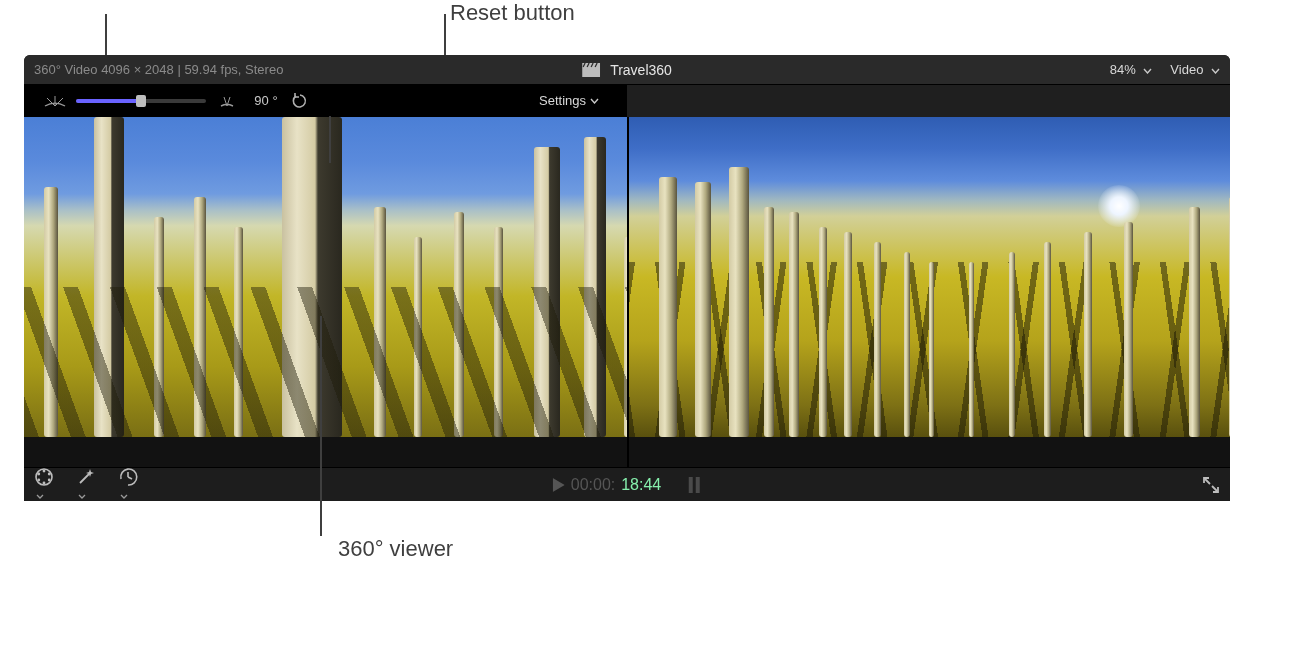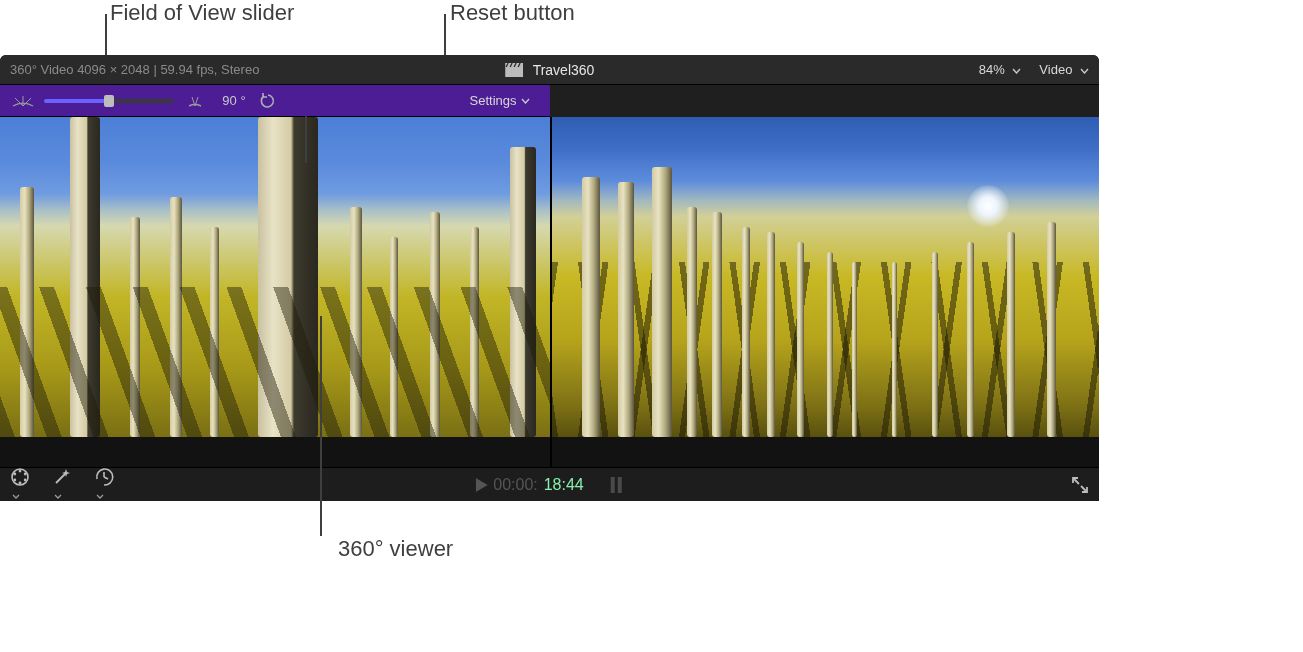--- a/index.html
+++ b/index.html
@@ -31,27 +31,28 @@
   }
   .callouts-bottom {
     position: relative;
     height: 65px;
     width: 1303px;
     background: #fff;
   }
 
   
   .viewer-window {
-    width: 1099px;
+    width: 1206px;
     background: #1f1f1f;
     font-size: 13px;
     color: #c8c8c8;
     position: relative;
     border-top-left-radius: 6px;
     border-top-right-radius: 6px;
+    margin-left: 24px;
   }
 
   .titlebar {
     height: 30px;
     display: flex;
     align-items: center;
     padding: 0 10px;
     border-bottom: 1px solid #000;
     background: #2a2a2a;
     border-top-left-radius: 6px;
@@ -77,23 +78,23 @@
   .chev-dn {
     display:inline-block;
     vertical-align: middle;
     margin-left: 4px;
   }
 
   .toolbar {
     height: 32px;
     display: flex;
     align-items: center;
-    background: #4c1d95;
+    background: #000000;
     border-bottom: 1px solid #000;
-    padding: 0 10px;
+    padding: 0 18px;
     gap: 8px;
     justify-content: flex-end;
   }
   .fov-icon-wide, .fov-icon-narrow {
     width: 26px; height: 18px; display:flex; align-items:center; justify-content:center;
   }
   .slider {
     position: relative;
     width: 130px;
     height: 4px;
@@ -192,21 +193,20 @@
     margin-left:auto;
   }
   .mini-chev { display:inline-block; margin-left:2px; }
 
   svg { display:block; }
 </style>
 </head>
 <body>
 
 <div class="callouts">
-  <span class="callout-label" style="left:110px; top:0;">Field of View slider</span>
   <div class="callout-line" style="left:105px; top:14px; height:94px;"></div>
 
   <span class="callout-label" style="left:450px; top:0;">Reset button</span>
   <div class="callout-line" style="left:444px; top:14px; height:42px; width:1.5px;"></div>
   <div class="callout-line" style="left:305px; top:55px; height:1.5px; width:140px;"></div>
 </div>
 
 <div class="viewer-window">
 
   <div class="titlebar">

